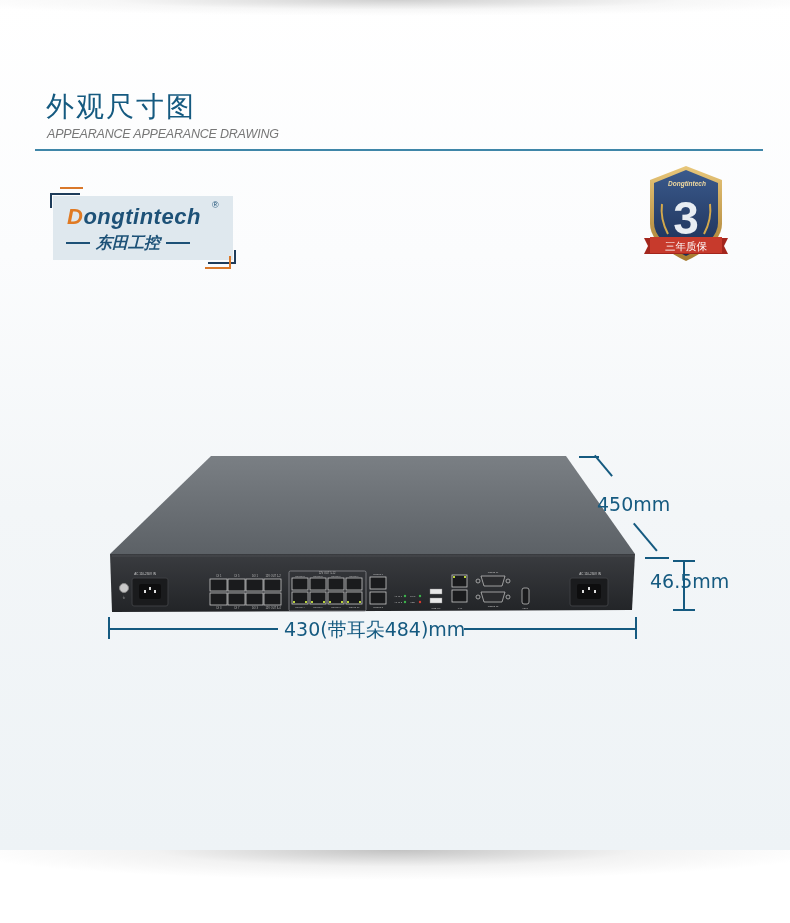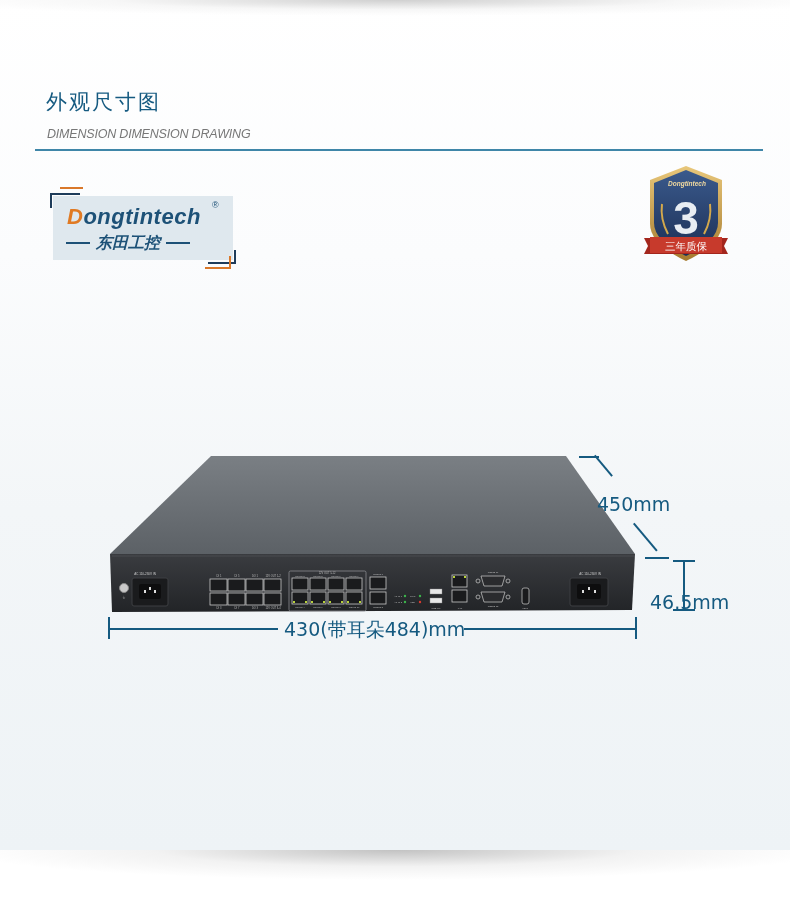--- a/index.html
+++ b/index.html
@@ -15,21 +15,21 @@
     position: absolute; left: 0; top: 0; width: 790px; height: 16px;
     background: radial-gradient(ellipse 60% 100% at 50% 0%, rgba(150,150,150,0.45) 0%, rgba(200,200,200,0.15) 60%, rgba(255,255,255,0) 100%);
   }
   .bottom-shadow {
     position: absolute; left: 0; top: 850px; width: 790px; height: 30px;
     background: radial-gradient(ellipse 55% 100% at 50% 0%, rgba(120,120,120,0.45) 0%, rgba(190,190,190,0.2) 55%, rgba(255,255,255,0) 100%);
   }
 
   .title-cn {
     position: absolute; left: 46px; top: 88px;
-    font-size: 21px; color: #155a80; letter-spacing: 2px; font-weight: normal;
+    font-size: 28px; color: #155a80; letter-spacing: 2px; font-weight: normal;
     font-family: "DejaVu Sans", sans-serif;
   }
   .title-en {
     position: absolute; left: 47px; top: 127px;
     font-size: 12.5px; color: #777; font-style: italic; letter-spacing: -0.2px;
   }
   .title-rule {
     position: absolute; left: 35px; top: 149px; width: 728px; height: 2px;
     background: #3f86a8;
   }
@@ -71,21 +71,21 @@
   }
   .dim-line { position: absolute; background: #155a80; }
 </style>
 </head>
 <body>
 
 <div class="panel">
   <div class="top-shadow"></div>
 
   <div class="title-cn">外观尺寸图</div>
-  <div class="title-en">DIMENSION DIMENSION DRAWING</div>
+  <div class="title-en">APPEARANCE APPEARANCE DRAWING</div>
   <div class="title-rule"></div>
 
   <div class="logo-box"></div>
   <div class="corner corner-tl-o"></div>
   <div class="corner corner-tl-d1"></div>
   <div class="corner corner-tl-d2"></div>
   <div class="corner corner-br-d1"></div>
   <div class="corner corner-br-d2"></div>
   <div class="corner corner-br-o1"></div>
   <div class="corner corner-br-o2"></div>
@@ -266,21 +266,21 @@
 
   <div class="dim-line" style="left:579px; top:456px; width:20px; height:2px;"></div>
   <div class="dim-line" style="left:594px; top:456px; width:2px; height:27px; transform-origin:top left; transform:rotate(-40deg);"></div>
   <div class="dim-text" style="left:597px; top:493px;">450mm</div>
   <div class="dim-line" style="left:633px; top:524px; width:2px; height:36px; transform-origin:top left; transform:rotate(-40deg);"></div>
   <div class="dim-line" style="left:645px; top:557px; width:24px; height:2px;"></div>
 
   <div class="dim-line" style="left:673px; top:560px; width:22px; height:2px;"></div>
   <div class="dim-line" style="left:683px; top:560px; width:2px; height:50px;"></div>
   <div class="dim-line" style="left:673px; top:609px; width:22px; height:2px;"></div>
-  <div class="dim-text" style="left:650px; top:591px; background:transparent;">46.5mm</div>
+  <div class="dim-text" style="left:650px; top:570px; background:transparent;">46.5mm</div>
 
   <div class="dim-line" style="left:108px; top:617px; width:2px; height:22px;"></div>
   <div class="dim-line" style="left:108px; top:628px; width:170px; height:2px;"></div>
   <div class="dim-text" style="left:284px; top:617px;">430(带耳朵484)mm</div>
   <div class="dim-line" style="left:464px; top:628px; width:172px; height:2px;"></div>
   <div class="dim-line" style="left:635px; top:617px; width:2px; height:22px;"></div>
 </div>
 
 <div class="bottom-shadow"></div>
 

